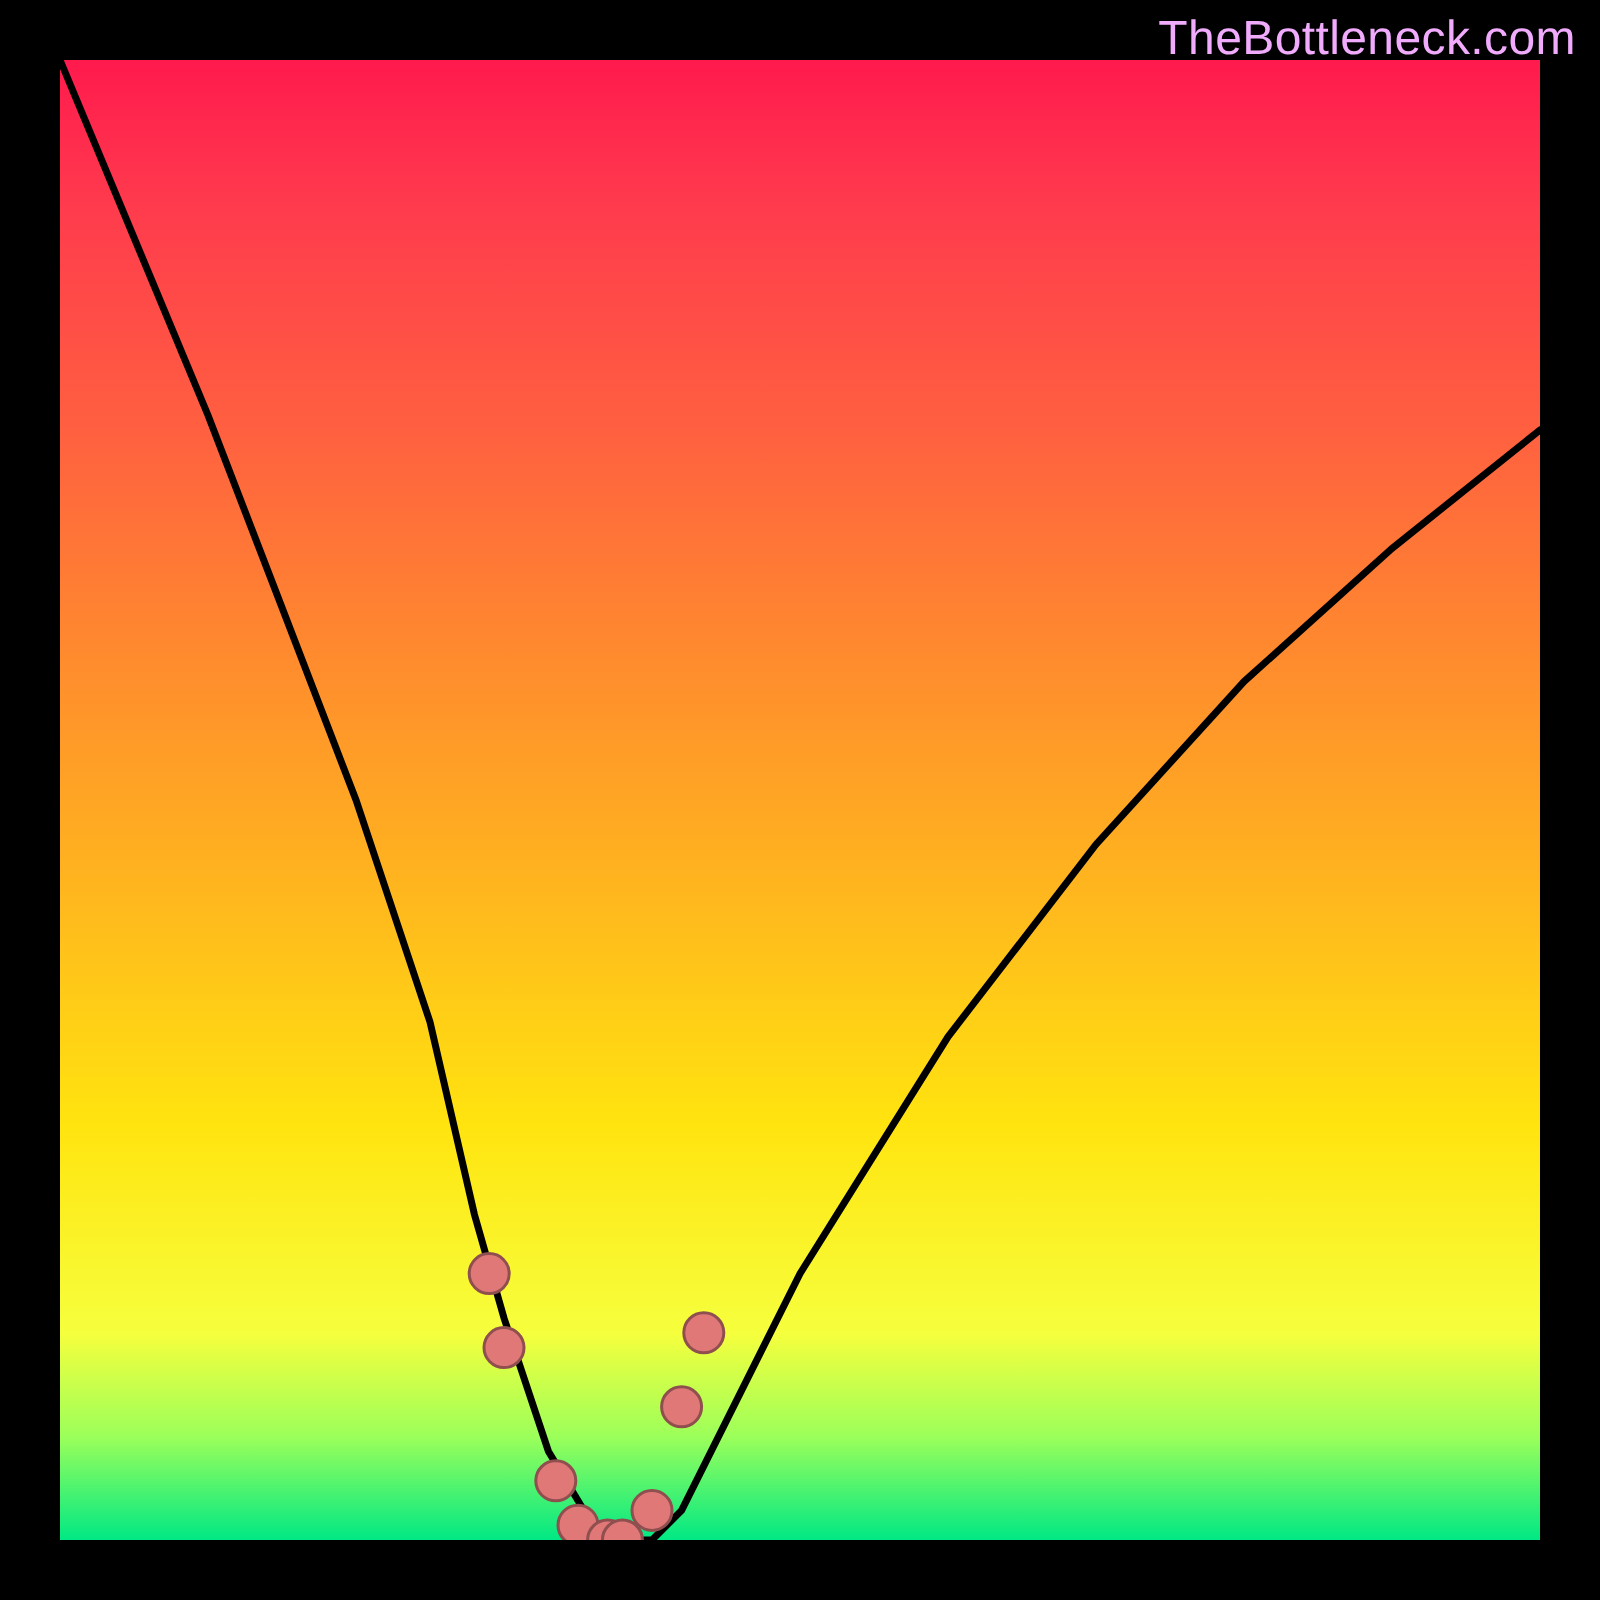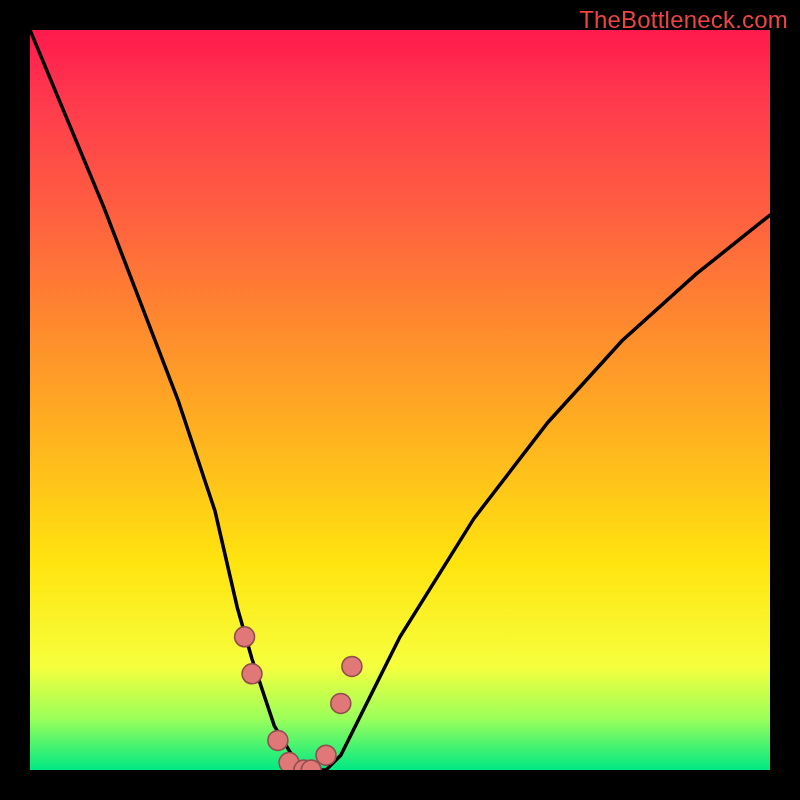--- a/index.html
+++ b/index.html
@@ -36,21 +36,21 @@
       #ffe40f 72%,
       #f6ff3d 86%,
       #9cff5a 93%,
       #00e884 100%
     );
   }
   .watermark {
     position: absolute;
     top: 6px;
     right: 12px;
-    color: #ef4444;
+    color: #f0abfc;
     font-size: 24px;
     font-weight: 500;
     letter-spacing: 0.2px;
     user-select: none;
   }
   svg.overlay {
     position: absolute;
     left: 0;
     top: 0;
     width: 740px;

